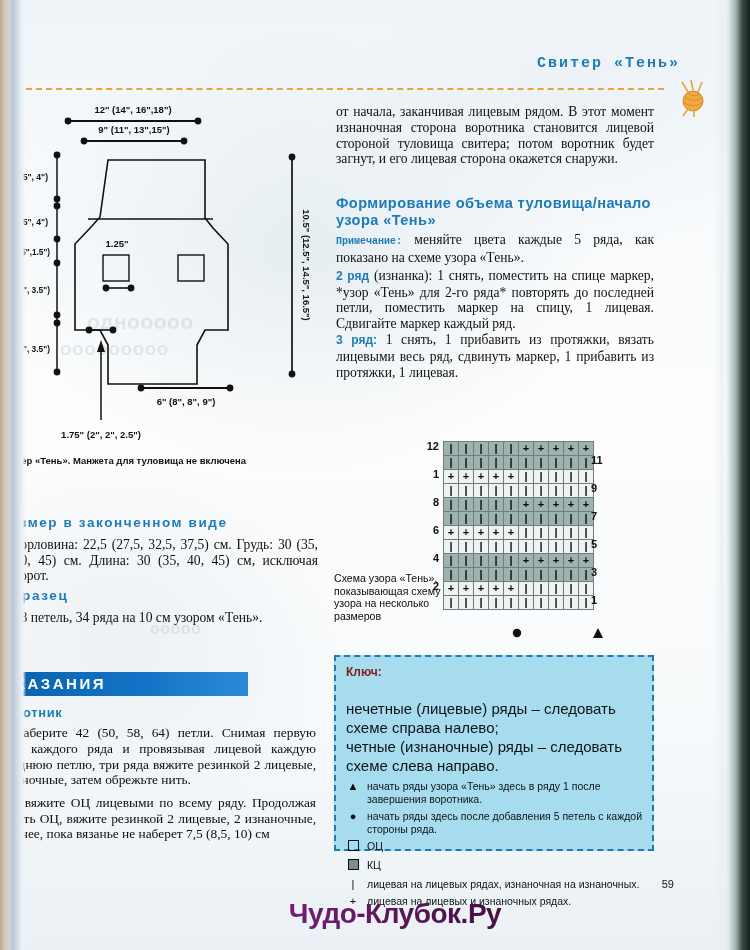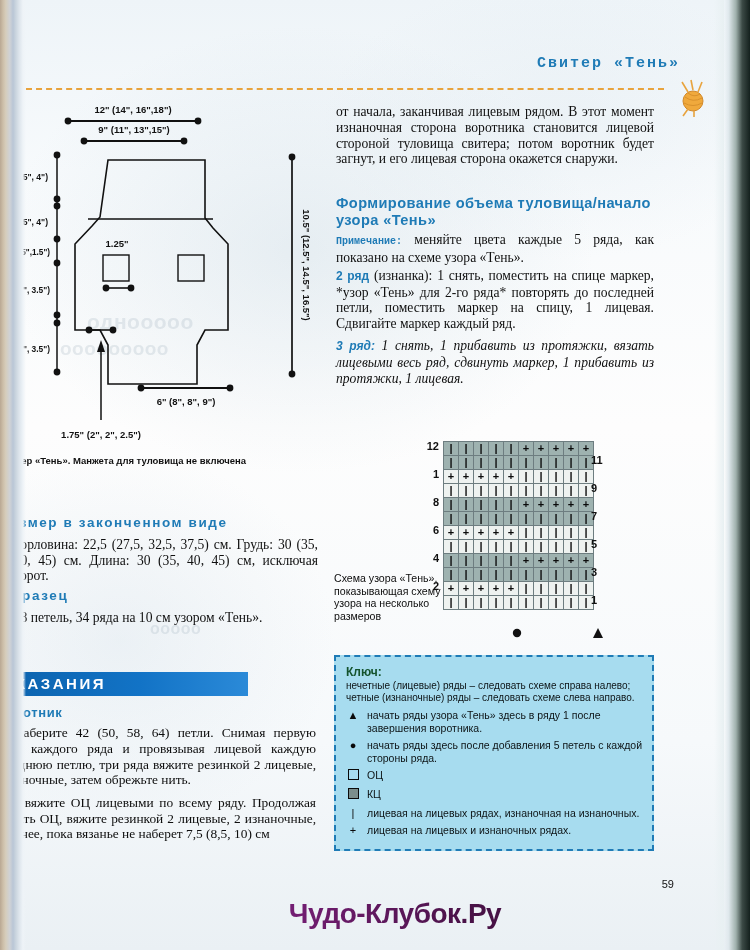--- a/index.html
+++ b/index.html
@@ -123,22 +123,22 @@
     position:absolute;left:334px;top:572px;width:108px;
     font-size:10.6px;line-height:12.6px;color:#0d0d0d;
   }
 
   
   .keybox{
     position:absolute;left:334px;top:655px;width:320px;height:196px;
     background:#a7dcef;border:2px dashed #1f7bb6;box-sizing:border-box;
     padding:8px 10px 0 10px;
   }
-  .key-h{font-size:12px;font-weight:bold;color:#14532d;margin-bottom:1px;}
-  .key-line{font-size:10px;line-height:12px;color:#0d1416;}
+  .key-h{font-size:12px;font-weight:bold;color:#7f1d1d;margin-bottom:20px;}
+  .key-line{font-size:15px;line-height:19px;color:#0d1416;}
   .key-item{display:flex;gap:7px;margin-top:5px;align-items:flex-start;}
   .key-sym{flex:0 0 14px;text-align:center;font-size:11px;line-height:12.6px;color:#0a0a0a;}
   .key-txt{flex:1;font-size:10.5px;line-height:12.6px;color:#0d1416;}
   .sq-open{display:inline-block;width:9px;height:9px;border:1.4px solid #0a0a0a;background:transparent;}
   .sq-fill{display:inline-block;width:9px;height:9px;border:1px solid #0a0a0a;background:#7b8e8c;}
 
   .pageno{position:absolute;right:76px;top:878px;font-size:11px;color:#111;}
   .wmark{
     position:absolute;left:0;right:0;top:898px;text-align:center;
     font-size:28px;font-weight:bold;letter-spacing:-.5px;
@@ -270,21 +270,21 @@
 
     <div class="h2-blue">Формирование объема туловища/начало узора «Тень»</div>
 
     <div class="rtext">
       <span class="note-lbl">Примечание:</span><span> меняйте цвета каждые 5 ряда, как показано на схеме узора «Тень».</span>
     </div>
 
     <div class="rtext" style="margin-top:2px;">
       <span class="row-lbl">2 ряд</span><span> (изнанка): 1 снять, поместить на спице маркер, *узор «Тень» для 2-го ряда* повторять до последней петли, поместить маркер на спицу, 1 лицевая. Сдвигайте маркер каждый ряд.</span>
     </div>
-    <div class="rtext" style="margin-top:6px;font-style:italic;">
+    <div class="rtext" style="margin-top:0;">
       <span class="row-lbl">3 ряд:</span><span> 1 снять, 1 прибавить из протяжки, вязать лицевыми весь ряд, сдвинуть маркер, 1 прибавить из протяжки, 1 лицевая.</span>
     </div>
   </div>
 
   <div class="chart-cap">Схема узора «Тень», показывающая схему узора на несколько размеров</div>
 
   <div id="chartWrap">
     <table class="kchart">
       <tbody id="chartBody">
           <tr>

